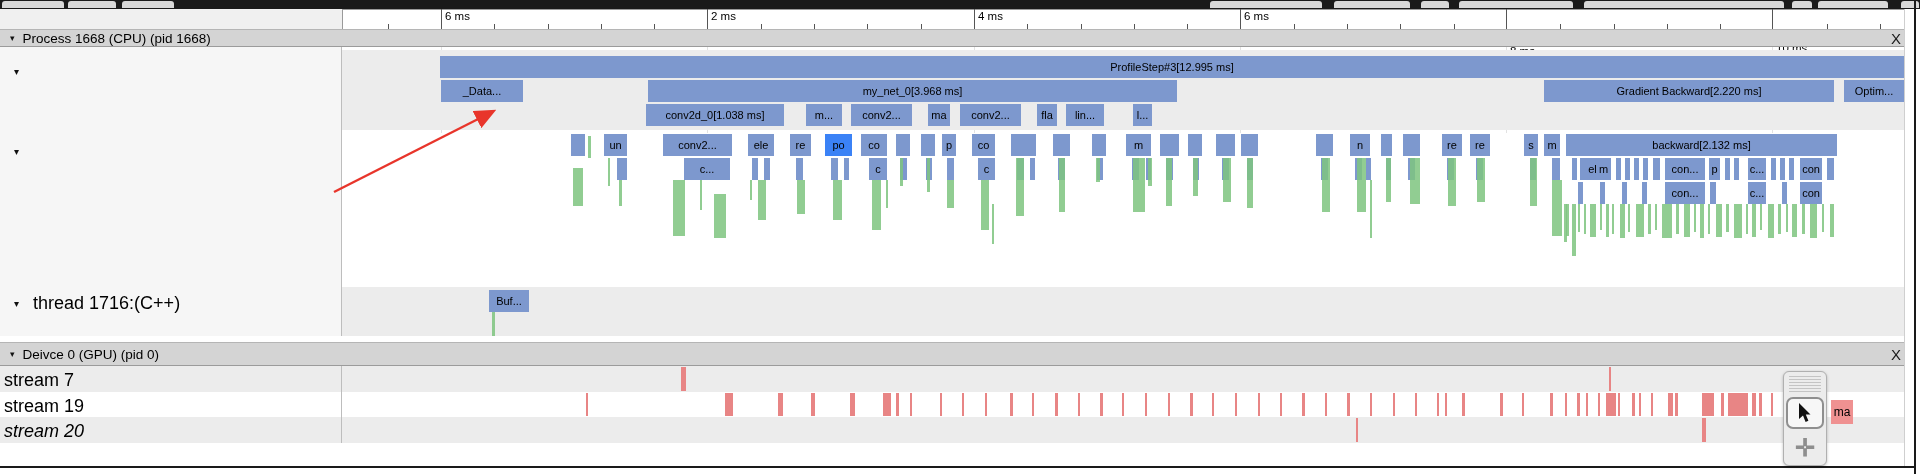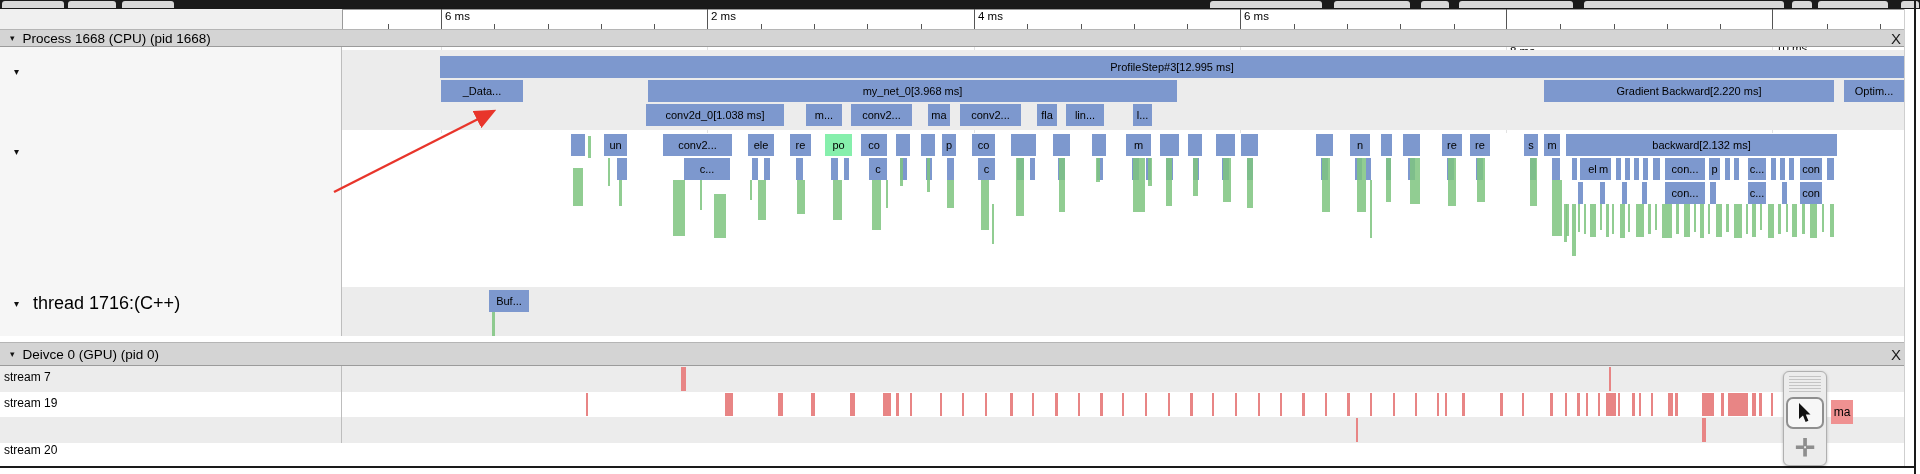--- a/index.html
+++ b/index.html
@@ -18,21 +18,21 @@
   .gridline{position:absolute;width:1px;background:#e2e2e2;}
   
   .sechdr{left:0;width:1904px;background:#d4d4d4;border-top:1px solid #b5b5b5;border-bottom:1px solid #9b9b9b;box-sizing:border-box;font-size:13.5px;display:flex;align-items:center;}
   .tri{display:inline-block;margin:0 8px 0 10px;font-size:9px;color:#111;}
   .xclose{position:absolute;font-size:15px;color:#1a1a1a;cursor:pointer;}
   
   .band{position:absolute;left:342px;width:1562px;}
   #leftpanel-cpu{left:0;top:47px;width:342px;height:289px;background:#f6f6f6;border-right:1px solid #bdbdbd;box-sizing:border-box;}
   .threadlabel{position:absolute;left:0;width:341px;overflow:hidden;white-space:nowrap;font-size:18px;color:#000;display:flex;align-items:center;}
   .threadlabel .tri{margin:0 14px 0 14px;font-size:10px;}
-  .streamlabel{position:absolute;left:4px;font-size:12px;color:#000;white-space:nowrap;}
+  .streamlabel{position:absolute;left:4px;font-size:18px;color:#000;white-space:nowrap;}
   #gpudivider{left:341px;top:366px;width:1px;height:77px;background:#bdbdbd;}
   
   .bar{position:absolute;height:22px;background:#7d98ce;overflow:hidden;text-align:center;font-size:11px;line-height:22px;color:#000;white-space:nowrap;}
   .green{position:absolute;background:#7ec47f;opacity:.85;}
   .redmark{position:absolute;background:#e88585;}
   .ma-bar{position:absolute;background:#ef9191;color:#000;font-size:12px;text-align:center;line-height:24px;overflow:hidden;}
   
   #rightcol-divider{left:1904px;top:9px;width:1px;height:458px;background:#cfcfcf;}
   #rightcol{left:1905px;top:9px;width:9px;height:458px;background:#fff;}
   #rightborder{left:1914px;top:0px;width:2px;height:474px;background:#1a1a1a;}
@@ -154,21 +154,21 @@
       <div class="bar" style="left: 928px; top: 104px; width: 22px; background: rgb(125, 152, 206);">ma</div>
       <div class="bar" style="left: 960px; top: 104px; width: 61px; background: rgb(125, 152, 206);">conv2...</div>
       <div class="bar" style="left: 1037px; top: 104px; width: 20px; background: rgb(125, 152, 206);">fla</div>
       <div class="bar" style="left: 1066px; top: 104px; width: 38px; background: rgb(125, 152, 206);">lin...</div>
       <div class="bar" style="left: 1133px; top: 104px; width: 19px; background: rgb(125, 152, 206);">l...</div>
       <div class="bar" style="left: 571px; top: 134px; width: 14px; background: rgb(125, 152, 206);"></div>
       <div class="bar" style="left: 604px; top: 134px; width: 23px; background: rgb(125, 152, 206);">un</div>
       <div class="bar" style="left: 663px; top: 134px; width: 69px; background: rgb(125, 152, 206);">conv2...</div>
       <div class="bar" style="left: 748px; top: 134px; width: 26px; background: rgb(125, 152, 206);">ele</div>
       <div class="bar" style="left: 790px; top: 134px; width: 21px; background: rgb(125, 152, 206);">re</div>
-      <div class="bar" style="left: 825px; top: 134px; width: 27px; background: #86efac;">po</div>
+      <div class="bar" style="left: 825px; top: 134px; width: 27px; background: #3b82f6;">po</div>
       <div class="bar" style="left: 861px; top: 134px; width: 26px; background: rgb(125, 152, 206);">co</div>
       <div class="bar" style="left: 896px; top: 134px; width: 14px; background: rgb(125, 152, 206);"></div>
       <div class="bar" style="left: 921px; top: 134px; width: 14px; background: rgb(125, 152, 206);"></div>
       <div class="bar" style="left: 942px; top: 134px; width: 14px; background: rgb(125, 152, 206);">p</div>
       <div class="bar" style="left: 972px; top: 134px; width: 23px; background: rgb(125, 152, 206);">co</div>
       <div class="bar" style="left: 1011px; top: 134px; width: 25px; background: rgb(125, 152, 206);"></div>
       <div class="bar" style="left: 1053px; top: 134px; width: 17px; background: rgb(125, 152, 206);"></div>
       <div class="bar" style="left: 1092px; top: 134px; width: 14px; background: rgb(125, 152, 206);"></div>
       <div class="bar" style="left: 1126px; top: 134px; width: 25px; background: rgb(125, 152, 206);">m</div>
       <div class="bar" style="left: 1160px; top: 134px; width: 19px; background: rgb(125, 152, 206);"></div>
@@ -378,21 +378,21 @@
     </div>
 
   <div class="abs sechdr" style="top:342px;height:24px;font-size:13.5px;">
     <span class="tri">▾</span>
     <span>Deivce 0 (GPU) (pid 0)</span>
   </div>
   <div class="abs xclose" style="left:1891px;top:346px;">X</div>
 
   <div class="streamlabel" style="top:370px;">stream 7</div>
   <div class="streamlabel" style="top:396px;">stream 19</div>
-  <div class="streamlabel" style="top:443px;">stream 20</div>
+  <div class="streamlabel" style="top:421px;font-style:italic;">stream 20</div>
   <div class="abs" id="gpudivider"></div>
 
   <svg class="abs" style="left:0;top:0;width:1920px;height:474px;pointer-events:none;">
     <defs>
       <marker id="ah" markerWidth="9" markerHeight="8" refX="7" refY="4" orient="auto">
         <polygon points="0,0 9,4 0,8" fill="#e8352b"></polygon>
       </marker>
     </defs>
     <line id="arrowline" stroke="#e8352b" stroke-width="2.4" marker-end="url(#ah)" x1="334" y1="192" x2="492" y2="112"></line>
   </svg>

